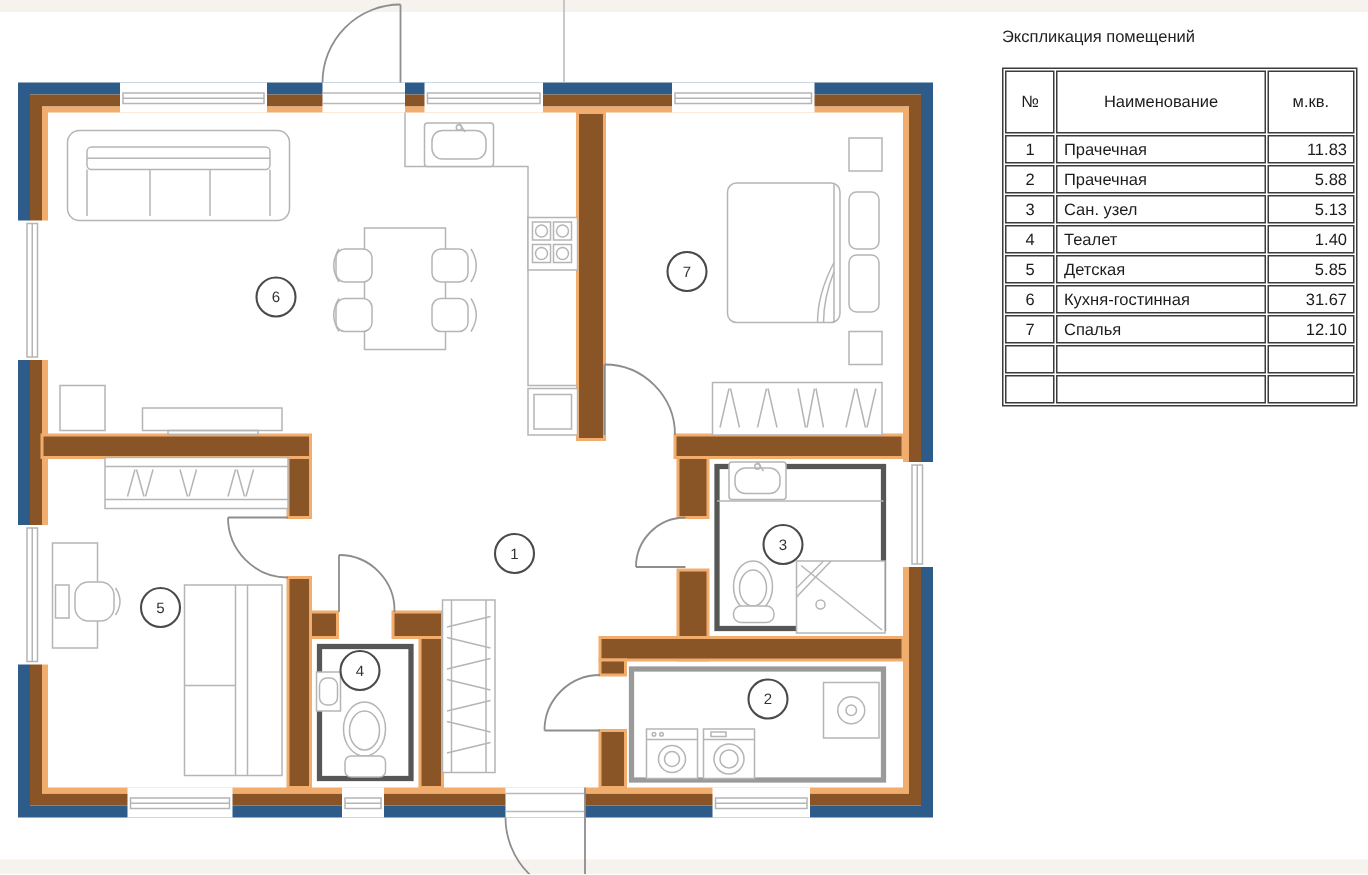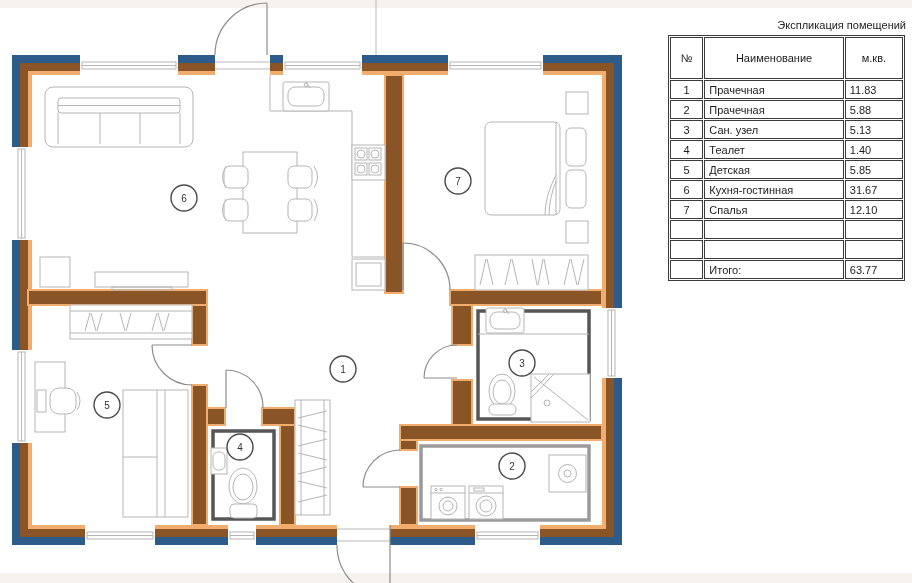--- a/index.html
+++ b/index.html
@@ -21,30 +21,30 @@
   .winf{fill:#fff;stroke:var(--furniture-line);stroke-width:1;}
   .thr{stroke:#b9b9b9;stroke-width:1;fill:none;}
   .door{stroke:var(--door-line);stroke-width:1.2;fill:none;}
   .fn{stroke:var(--furniture-line);stroke-width:1;fill:none;}
   .fnw{stroke:var(--furniture-line);stroke-width:1;fill:#fff;}
   .mk{fill:#fff;stroke:var(--marker-line);stroke-width:1.4;}
   .mktxt{font:10px "Liberation Sans",sans-serif;fill:#333;text-anchor:middle;}
 
   
   .explication{position:absolute;left:668px;top:19px;width:238px;}
-  .explication-title{font-size:11px;color:#222;text-align:right;margin-bottom:4px;}
+  .explication-title{font-size:11px;color:#222;text-align:left;margin-bottom:14px;}
   table.expl{border-collapse:separate;border-spacing:1px;background:#fff;
              border:1px solid var(--table-border);width:237px;}
   table.expl th,table.expl td{border:1px solid var(--table-border);font-size:11px;color:#1c1c1c;
              background:#fff;padding:0 4px;white-space:nowrap;overflow:hidden;}
   table.expl th{font-weight:normal;height:40px;text-align:center;}
   table.expl td{height:17px;}
   .c-no{width:26px;text-align:center;}
   .c-name{width:140px;text-align:left;}
-  .c-area{width:53px;text-align:left;}
+  .c-area{width:53px;text-align:right;}
 </style>
 </head>
 <body>
 
 <div class="stage">
   <div class="band top"></div>
   <div class="band bottom"></div>
 
   <svg width="660" height="583" viewBox="0 0 660 583">
 
@@ -403,21 +403,16 @@
         <tr>
           <td class="c-no"></td>
           <td class="c-name"></td>
           <td class="c-area"></td>
         </tr>
         <tr>
           <td class="c-no"></td>
           <td class="c-name"></td>
           <td class="c-area"></td>
         </tr>
-        <tr>
-          <td class="c-no"></td>
-          <td class="c-name">Итого:</td>
-          <td class="c-area">63.77</td>
-        </tr>
       </tbody>
     </table>
   </div>
 </div>
 
 </body></html>

